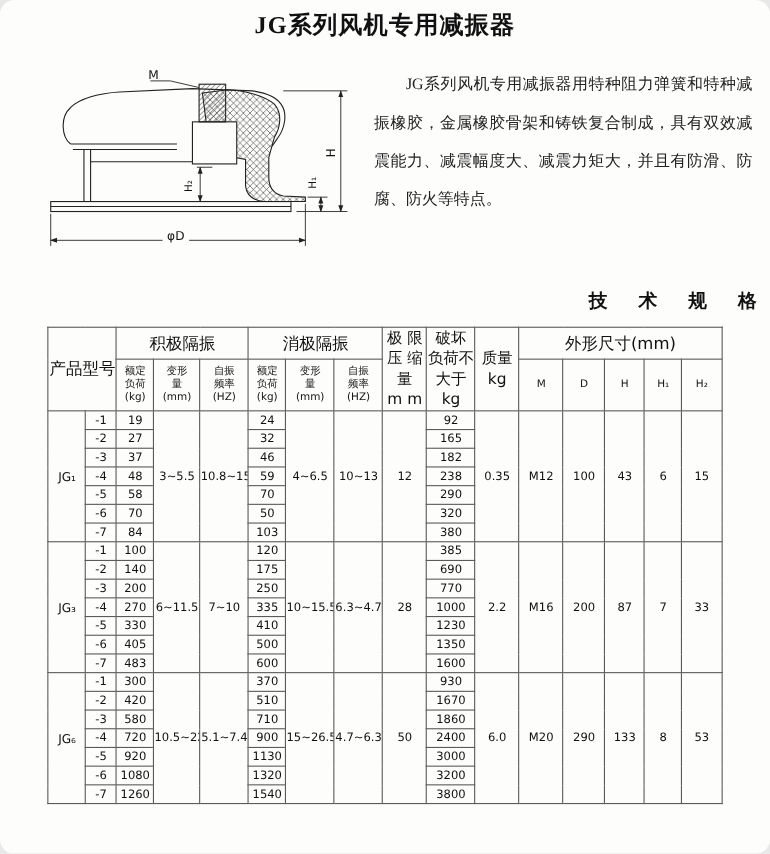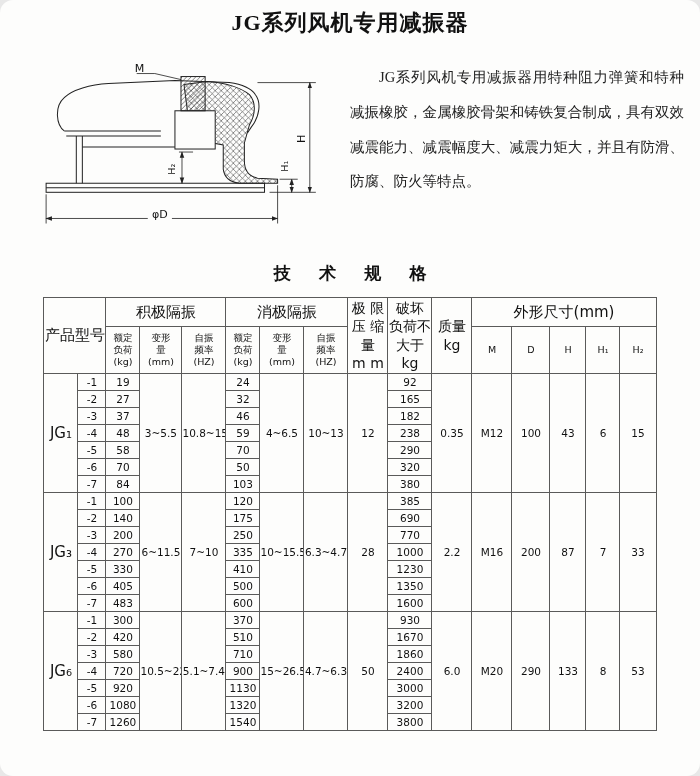--- a/index.html
+++ b/index.html
@@ -9,40 +9,40 @@
     font-family:"Liberation Serif", serif;
     border-radius:13px;
   }
   .title {
     text-align:center; padding-top:8px; font-size:22px; font-weight:bold;
     letter-spacing:1px; color:#111;
   }
   .figure-row { display:flex; align-items:flex-start; margin-top:16px; padding:0 16px 0 28px; }
   .diagram { width:312px; height:182px; flex:0 0 auto; }
   .description {
-    flex:1; margin-left:10px; margin-top:6px; font-size:14.5px; line-height:2.4;
+    flex:1; margin-top:6px; font-size:14.5px; line-height:2.4;
     text-indent:2em; text-align:justify; color:#222;
   }
   .spec-title {
-    text-align:center; margin-top:26px; font-size:17px; font-weight:bold;
+    text-align:right; margin-top:26px; font-size:17px; font-weight:bold;
     letter-spacing:12px; text-indent:12px; color:#111;
   }
   table.spec {
     margin:12px auto 0; border-collapse:collapse; width:612px; table-layout:fixed;
     font-family:"DejaVu Sans", sans-serif; font-size:10.5px; color:#111;
   }
   table.spec th, table.spec td {
     border:1px solid #5a5a5a; font-weight:normal; text-align:center;
     vertical-align:middle; padding:0; overflow:hidden;
   }
   thead th.grp { height:28px; font-size:15px; }
   thead th.sub { white-space:pre-line; font-size:9.5px; line-height:1.25; height:46px; }
   thead th.tall { white-space:pre-line; font-size:14px; line-height:1.3; }
   tbody td { height:16px; }
-  tbody td.model { font-size:15px;text-align:center; }
+  tbody td.model { font-size:11px;text-align:center; }
 </style>
 </head>
 <body>
 
 <div class="page">
 
   <div class="title">JG系列风机专用减振器</div>
 
   <div class="figure-row">
 

